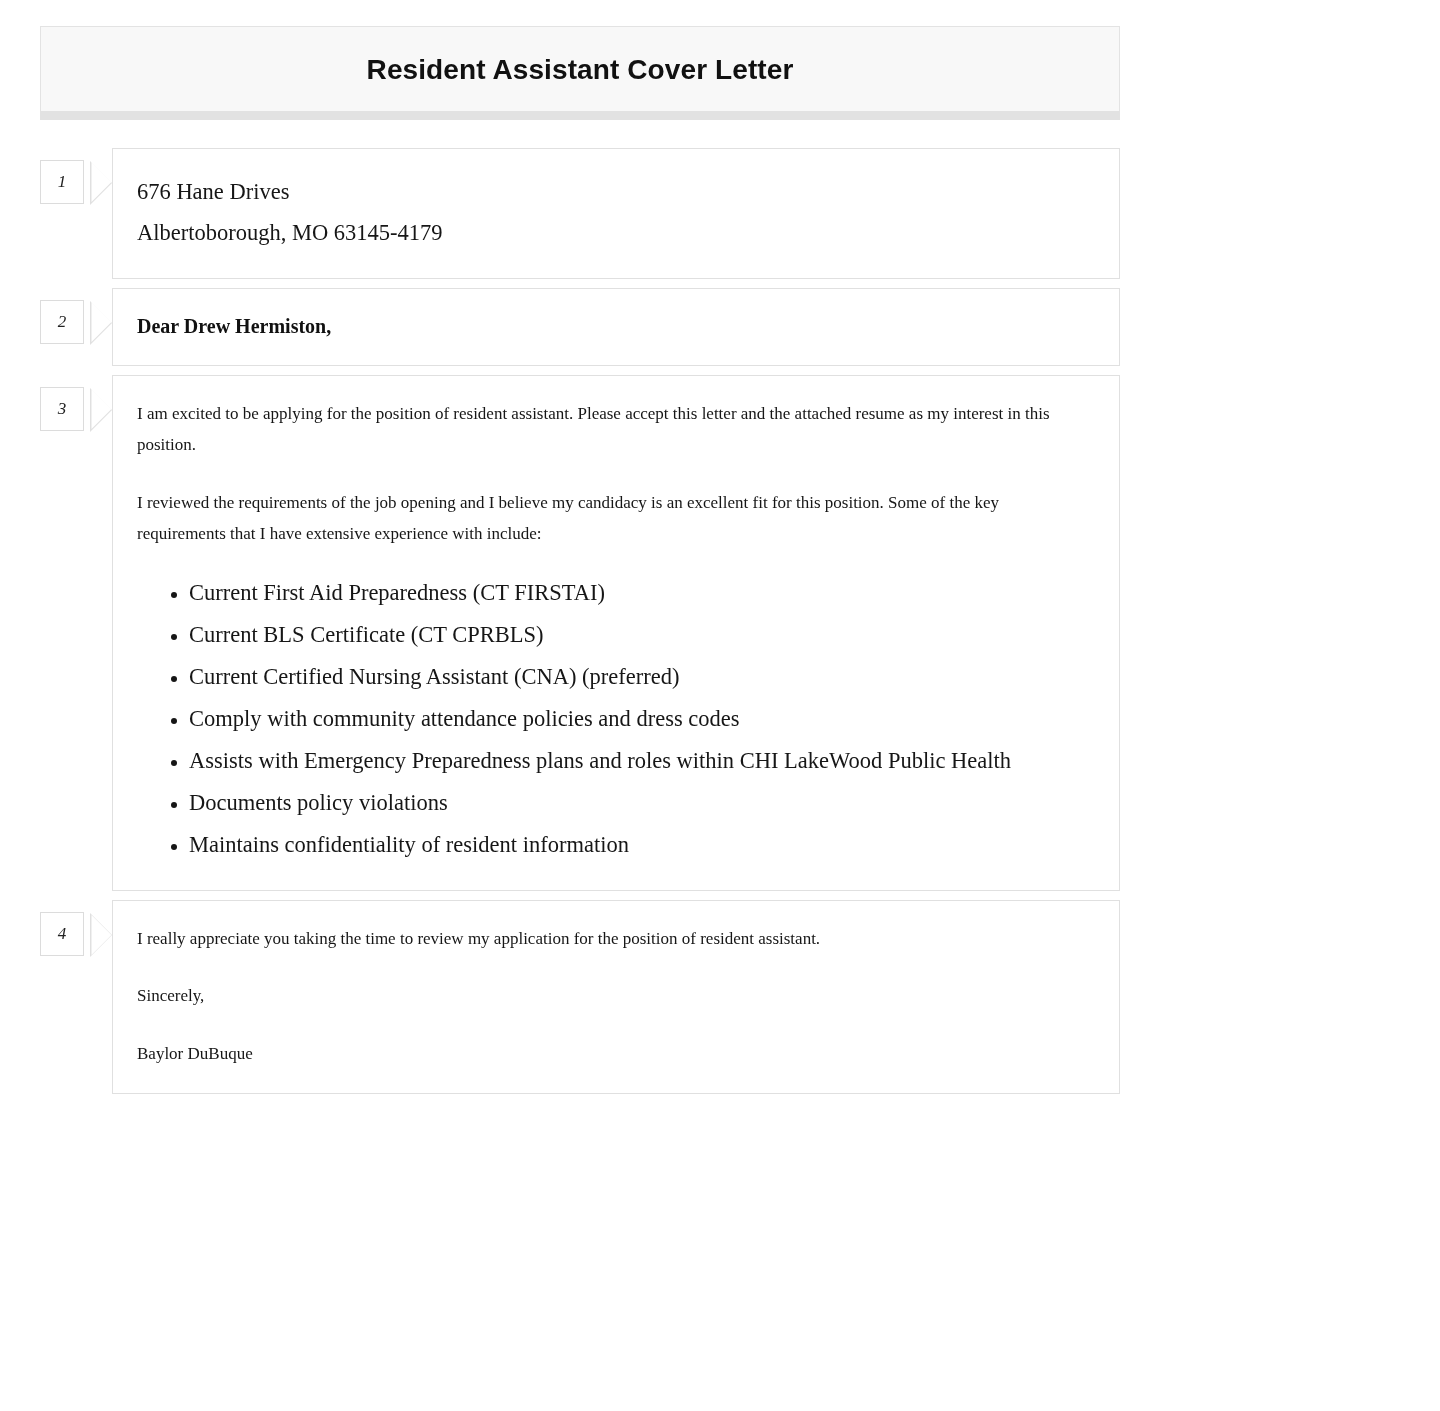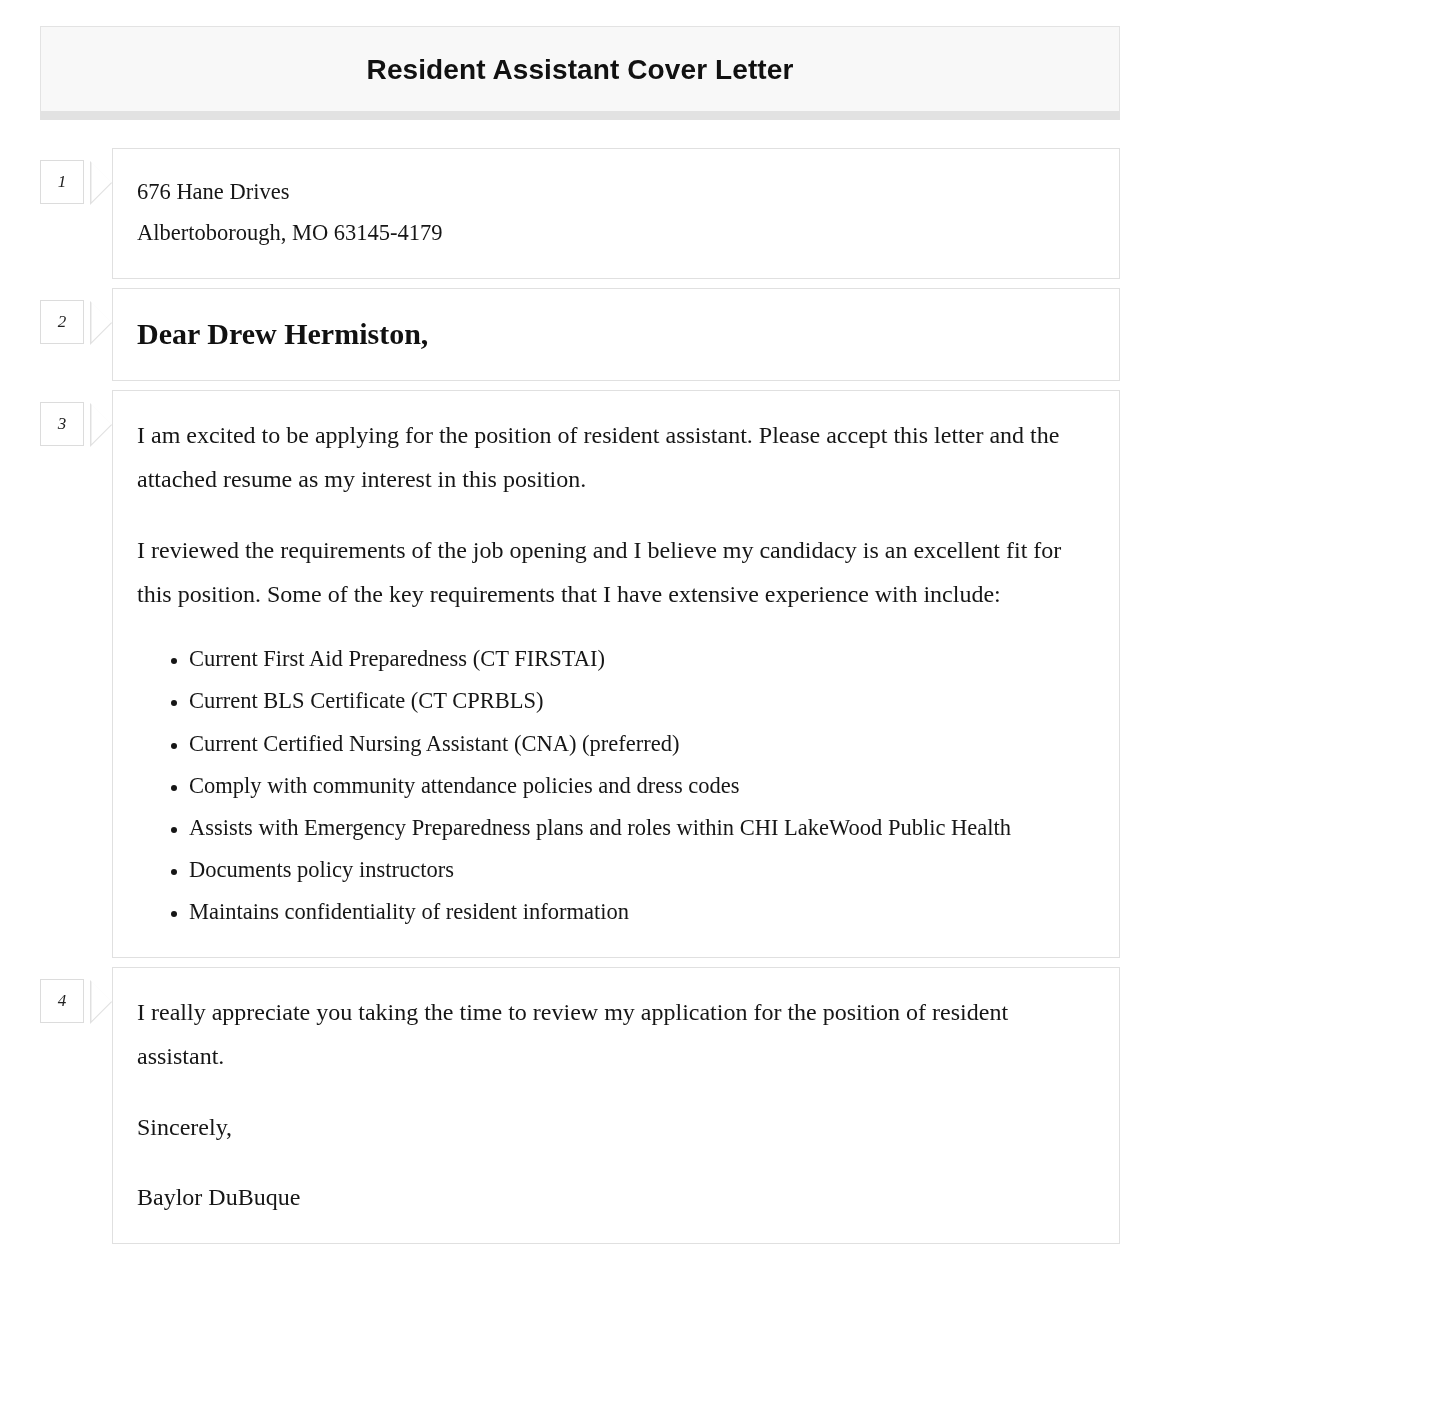--- a/index.html
+++ b/index.html
@@ -112,38 +112,38 @@
     width: 0;
     height: 0;
     border-top: 20.5px solid transparent;
     border-bottom: 20.5px solid transparent;
     border-left: 20.5px solid #ffffff;
     transform: translateX(-20.5px);
   }
 
   
   .para {
-    font-size: 24px;
+    font-size: 17px;
     line-height: 1.85;
     margin: 0;
     color: #161616;
   }
   .para + .para {
     margin-top: 26px;
   }
   .para.bold {
     font-weight: normal;
   }
   .addr-line {
     font-size: 22.5px;
     line-height: 1.85;
     color: #161616;
   }
   .salutation {
-    font-size: 30px;
+    font-size: 20px;
     line-height: 1.5;
     font-weight: bold;
     color: #111111;
     margin: 0;
   }
 
   ul.req-list {
     margin: 22px 0 0 0;
     padding-left: 52px;
     list-style: disc;
@@ -191,21 +191,21 @@
       <div class="block-spacer"></div>
       <div class="block-body">
         <p class="para">I am excited to be applying for the position of resident assistant. Please accept this letter and the attached resume as my interest in this position.</p>
         <p class="para">I reviewed the requirements of the job opening and I believe my candidacy is an excellent fit for this position. Some of the key requirements that I have extensive experience with include:</p>
         <ul class="req-list">
           <li>Current First Aid Preparedness (CT FIRSTAI)</li>
           <li>Current BLS Certificate (CT CPRBLS)</li>
           <li>Current Certified Nursing Assistant (CNA) (preferred)</li>
           <li>Comply with community attendance policies and dress codes</li>
           <li>Assists with Emergency Preparedness plans and roles within CHI LakeWood Public Health</li>
-          <li>Documents policy instructors</li>
+          <li>Documents policy violations</li>
           <li>Maintains confidentiality of resident information</li>
         </ul>
       </div>
     </div>
 
     <div class="block">
       <div class="block-badge">4</div>
       <div class="block-spacer"></div>
       <div class="block-body">
         <p class="para bold">I really appreciate you taking the time to review my application for the position of resident assistant.</p>

